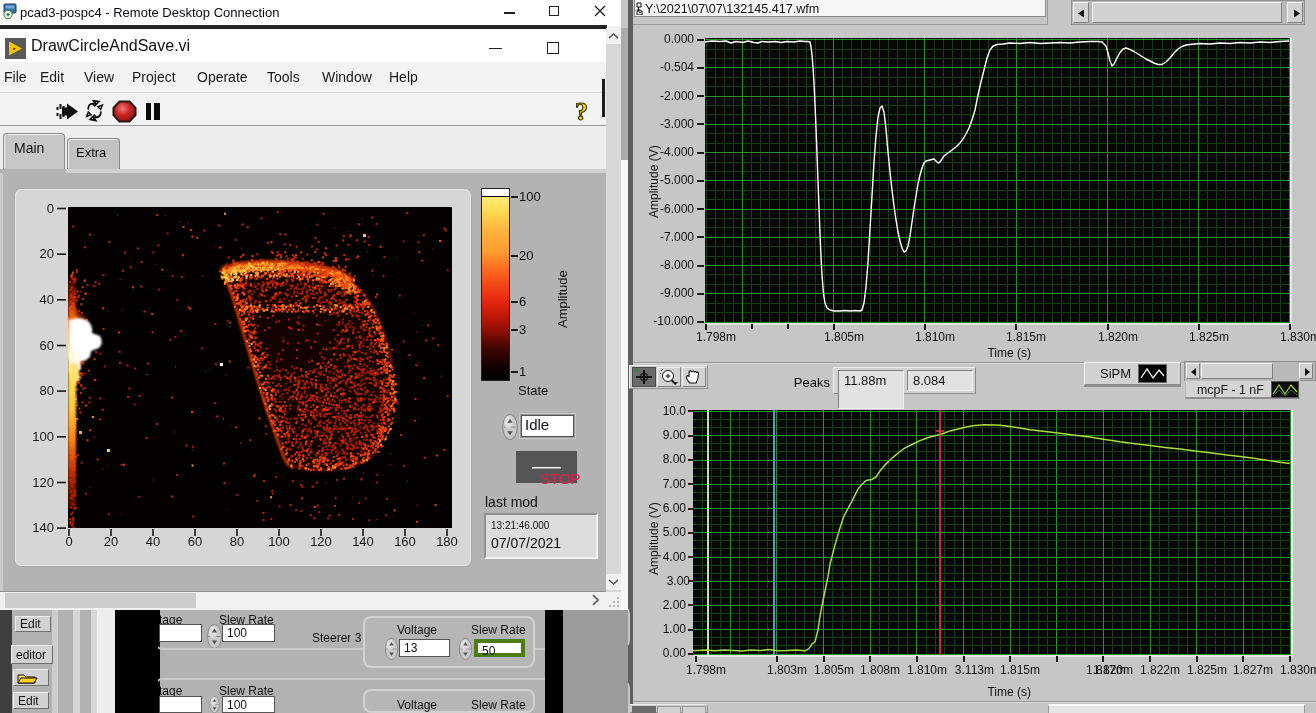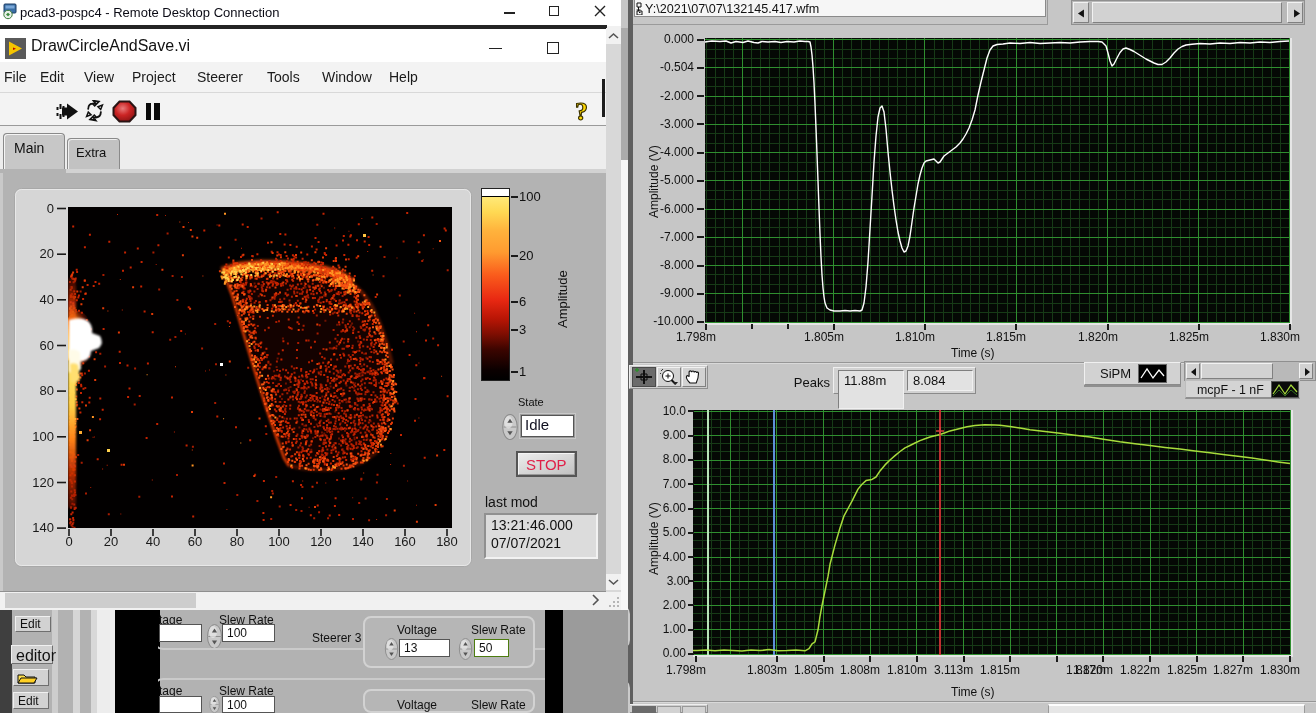--- a/index.html
+++ b/index.html
@@ -1,17 +1,17 @@
 <!DOCTYPE html>
 <html><head><meta charset="utf-8">
 <style>
 *{margin:0;padding:0;box-sizing:border-box}
 body{width:1316px;height:713px;position:relative;overflow:hidden;font-family:"Liberation Sans",sans-serif;background:#c6c6c6}
 .t{position:absolute;font-size:12px;color:#111;white-space:nowrap;line-height:15px}
-.r{text-align:right}.c{text-align:left}
+.r{text-align:right}.c{text-align:right}
 .rb{position:absolute;background:#d2d2d2;border-top:1px solid #f2f2f2;border-left:1px solid #f2f2f2;border-right:1px solid #808080;border-bottom:1px solid #808080}
 .sunk{position:absolute;border-top:1px solid #7f7f7f;border-left:1px solid #7f7f7f;border-right:1px solid #f0f0f0;border-bottom:1px solid #f0f0f0;background:#e2e2e2}
 .vlab{position:absolute;font-size:12px;color:#111;writing-mode:vertical-rl;transform:rotate(180deg);white-space:nowrap}
 </style></head><body>
 
 <div style="position:absolute;left:628px;top:0;width:688px;height:713px;background:#c6c6c6"></div>
 <div style="position:absolute;left:628px;top:0;width:5px;height:713px;background:#5f5f5f"></div>
 <div style="position:absolute;left:633px;top:0;width:415px;height:25px;background:#c6c6c6;border-right:1px solid #9a9a9a;border-bottom:1px solid #9a9a9a"></div>
 <div style="position:absolute;left:634px;top:0;width:412px;height:17px;background:#f6f6f6;border:1px solid #8a8a8a;border-top:none"></div>
 <svg style="position:absolute;left:635px;top:2px" width="10" height="13">
@@ -205,21 +205,21 @@
 <div style="position:absolute;left:545px;top:610px;width:18px;height:103px;background:#000"></div>
 <div style="position:absolute;left:115px;top:610px;width:45px;height:103px;background:#000"></div>
 <div style="position:absolute;left:52px;top:610px;width:6px;height:103px;background:#cdcdcd"></div>
 <div style="position:absolute;left:73px;top:610px;width:7px;height:103px;background:#d6d6d6"></div>
 <div style="position:absolute;left:91px;top:610px;width:6px;height:103px;background:#d8d8d8"></div>
 <div style="position:absolute;left:97px;top:610px;width:18px;height:103px;background:#ededed"></div>
 <div class="rb" style="left:15px;top:616px;width:36px;height:16px;border-color:#f0f0f0 #6f6f6f #6f6f6f #f0f0f0">
     <div class="t" style="left:4px;top:0px;font-size:12px">Edit</div>
   </div>
 <div class="rb" style="left:11px;top:645px;width:42px;height:19px;border-color:#f0f0f0 #6f6f6f #6f6f6f #f0f0f0">
-    <div class="t" style="left:4px;top:2px;font-size:16px">editor</div>
+    <div class="t" style="left:4px;top:2px;font-size:12px">editor</div>
   </div>
 <div class="rb" style="left:13px;top:669px;width:36px;height:17px;border-color:#f0f0f0 #6f6f6f #6f6f6f #f0f0f0">
 <svg style="position:absolute;left:3px;top:2px" width="22" height="13">
       <path d="M1 11V3h6l2 2h9v6z" fill="#ffe14d" stroke="#111"></path>
       <path d="M1 11l3-5h16l-3 5z" fill="#ffd024" stroke="#111"></path>
     </svg>
   </div>
 <div class="rb" style="left:13px;top:692px;width:36px;height:17px;border-color:#f0f0f0 #6f6f6f #6f6f6f #f0f0f0">
     <div class="t" style="left:4px;top:1px;font-size:12px">Edit</div>
   </div>
@@ -256,21 +256,21 @@
     <div class="t" style="left:4px;top:1px">13</div>
   </div>
 <div class="t" style="left:471px;top:623px;width:56px">Slew Rate</div>
 <svg style="position:absolute;left:458px;top:638px" width="15" height="22" viewBox="0 0 15 25">
 <ellipse cx="7.5" cy="12.5" rx="7" ry="12" fill="#c9c9c9" stroke="#8a8a8a"></ellipse>
 <path d="M1.2 12.5h12.6" stroke="#909090" stroke-width="1"></path>
 <ellipse cx="6" cy="8" rx="4" ry="6" fill="#e8e8e8" opacity="0.7"></ellipse>
 <path d="M7.5 4.5l2.6 4h-5.2z" fill="#555"></path>
 <path d="M7.5 20.5l-2.6-4h5.2z" fill="#555"></path>
 </svg>
-<div style="position:absolute;left:474px;top:639px;width:35px;height:18px;background:#fff;border:1px solid #4d7c0f">
+<div style="position:absolute;left:474px;top:639px;width:51px;height:18px;background:#fff;border:4px solid #4d7c0f">
     <div class="t" style="left:4px;top:1px">50</div>
   </div>
 <div class="t" style="left:159px;top:684px;width:26px">tage</div>
 <div style="position:absolute;left:159px;top:696px;width:43px;height:17px;background:#fff;border:1px solid #555"></div>
 <div class="t" style="left:219px;top:684px;width:60px">Slew Rate</div>
 <svg style="position:absolute;left:207px;top:696px" width="15" height="17" viewBox="0 0 15 25">
 <ellipse cx="7.5" cy="12.5" rx="7" ry="12" fill="#c9c9c9" stroke="#8a8a8a"></ellipse>
 <path d="M1.2 12.5h12.6" stroke="#909090" stroke-width="1"></path>
 <ellipse cx="6" cy="8" rx="4" ry="6" fill="#e8e8e8" opacity="0.7"></ellipse>
 <path d="M7.5 4.5l2.6 4h-5.2z" fill="#555"></path>
@@ -305,21 +305,21 @@
     <path d="M8 9.5l3 1.2-3 1.2z" fill="#b00"></path>
   </svg>
 <div class="t" style="left:31px;top:38px;font-size:16px;color:#111">DrawCircleAndSave.vi</div>
 <div style="position:absolute;left:489px;top:47.5px;width:13px;height:1.5px;background:#222"></div>
 <div style="position:absolute;left:547px;top:42px;width:12px;height:12px;border:1.5px solid #222"></div>
 <div style="position:absolute;left:0;top:62px;width:607px;height:31px;background:#f3f3f3;border-bottom:1px solid #d8d8d8"></div>
 <div class="t" style="left:4px;top:70px;font-size:14px;color:#1a1a1a">File</div>
 <div class="t" style="left:40px;top:70px;font-size:14px;color:#1a1a1a">Edit</div>
 <div class="t" style="left:84px;top:70px;font-size:14px;color:#1a1a1a">View</div>
 <div class="t" style="left:132px;top:70px;font-size:14px;color:#1a1a1a">Project</div>
-<div class="t" style="left:197px;top:70px;font-size:14px;color:#1a1a1a">Steerer</div>
+<div class="t" style="left:197px;top:70px;font-size:14px;color:#1a1a1a">Operate</div>
 <div class="t" style="left:267px;top:70px;font-size:14px;color:#1a1a1a">Tools</div>
 <div class="t" style="left:322px;top:70px;font-size:14px;color:#1a1a1a">Window</div>
 <div class="t" style="left:389px;top:70px;font-size:14px;color:#1a1a1a">Help</div>
 <div style="position:absolute;left:0;top:93px;width:607px;height:33px;background:#f3f3f3;border-bottom:1px solid #9a9a9a"></div>
 <svg style="position:absolute;left:56px;top:102px" width="23" height="19" viewBox="0 0 23 19">
 <path d="M1.5 5v3M1.5 11v3M4.5 2v5M4.5 12v5M7.5 4v4M7.5 11v4" stroke="#111" stroke-width="2"></path>
 <rect x="6" y="5.5" width="7" height="8" fill="#111"></rect>
 <path d="M11 1.5l11 8-11 8z" fill="#111"></path>
   </svg>
 <svg style="position:absolute;left:83px;top:100px" width="23" height="22" viewBox="0 0 23 22">
@@ -455,39 +455,39 @@
 <div class="t" style="left:519px;top:189px;font-size:13px">100</div>
 <div style="position:absolute;left:511px;top:255px;width:7px;height:2px;background:#1a1a1a"></div>
 <div class="t" style="left:519px;top:248px;font-size:13px">20</div>
 <div style="position:absolute;left:511px;top:301px;width:7px;height:2px;background:#1a1a1a"></div>
 <div class="t" style="left:519px;top:294px;font-size:13px">6</div>
 <div style="position:absolute;left:511px;top:329px;width:7px;height:2px;background:#1a1a1a"></div>
 <div class="t" style="left:519px;top:322px;font-size:13px">3</div>
 <div style="position:absolute;left:511px;top:371px;width:7px;height:2px;background:#1a1a1a"></div>
 <div class="t" style="left:519px;top:364px;font-size:13px">1</div>
 <div class="vlab" style="left:555px;top:238px;height:90px;font-size:13px">Amplitude</div>
-<div class="t" style="left:518px;top:395px;font-size:11px">State</div>
+<div class="t" style="left:518px;top:383px;font-size:13px">State</div>
 <svg style="position:absolute;left:502px;top:414px" width="16" height="26" viewBox="0 0 15 25">
 <ellipse cx="7.5" cy="12.5" rx="7" ry="12" fill="#c9c9c9" stroke="#8a8a8a"></ellipse>
 <path d="M1.2 12.5h12.6" stroke="#909090" stroke-width="1"></path>
 <ellipse cx="6" cy="8" rx="4" ry="6" fill="#e8e8e8" opacity="0.7"></ellipse>
 <path d="M7.5 4.5l2.6 4h-5.2z" fill="#555"></path>
 <path d="M7.5 20.5l-2.6-4h5.2z" fill="#555"></path>
 </svg>
 <div style="position:absolute;left:519px;top:413px;width:57px;height:26px;background:#9a9a9a;border:1px solid #c8c8c8"></div>
 <div style="position:absolute;left:521px;top:415px;width:53px;height:22px;background:#fff;border:1px solid #555"></div>
 <div class="t" style="left:525px;top:417px;font-size:15px;color:#101020">Idle</div>
-<div style="position:absolute;left:516px;top:451px;width:61px;height:26px;background:#555;padding:2px">
+<div style="position:absolute;left:516px;top:451px;width:61px;height:26px;background:#555;padding:16px">
 <div style="width:100%;height:100%;background:linear-gradient(160deg,#ececec,#c2c2c2);border:1px solid #999;border-top-color:#f5f5f5;border-left-color:#f5f5f5;position:relative">
 <div class="t" style="left:7px;top:2.5px;font-size:15px;color:#e02048">STOP</div>
     </div>
   </div>
 <div class="t" style="left:485px;top:495px;font-size:14px">last mod</div>
 <div style="position:absolute;left:484px;top:513px;width:114px;height:46px;background:#dcdcdc;border:2px solid #909090;border-right-color:#f2f2f2;border-bottom-color:#f2f2f2">
-<div class="t" style="left:5px;top:3px;font-size:14px">13:21:46.000</div>
+<div class="t" style="left:5px;top:3px;font-size:10px">13:21:46.000</div>
 <div class="t" style="left:5px;top:21px;font-size:14px">07/07/2021</div>
   </div>
 <div style="position:absolute;left:606px;top:28px;width:15px;height:582px;background:#d8d8d8"></div>
 <div style="position:absolute;left:606px;top:28px;width:15px;height:16px;background:#f1f1f1"></div>
 <svg style="position:absolute;left:608px;top:32px" width="11" height="8">
     <path d="M1 6l4.5-4L10 6" fill="none" stroke="#555" stroke-width="1.6"></path>
   </svg>
 <div style="position:absolute;left:606px;top:574px;width:15px;height:16px;background:#f1f1f1"></div>
 <svg style="position:absolute;left:608px;top:578px" width="11" height="8">
     <path d="M1 2l4.5 4L10 2" fill="none" stroke="#555" stroke-width="1.6"></path>

